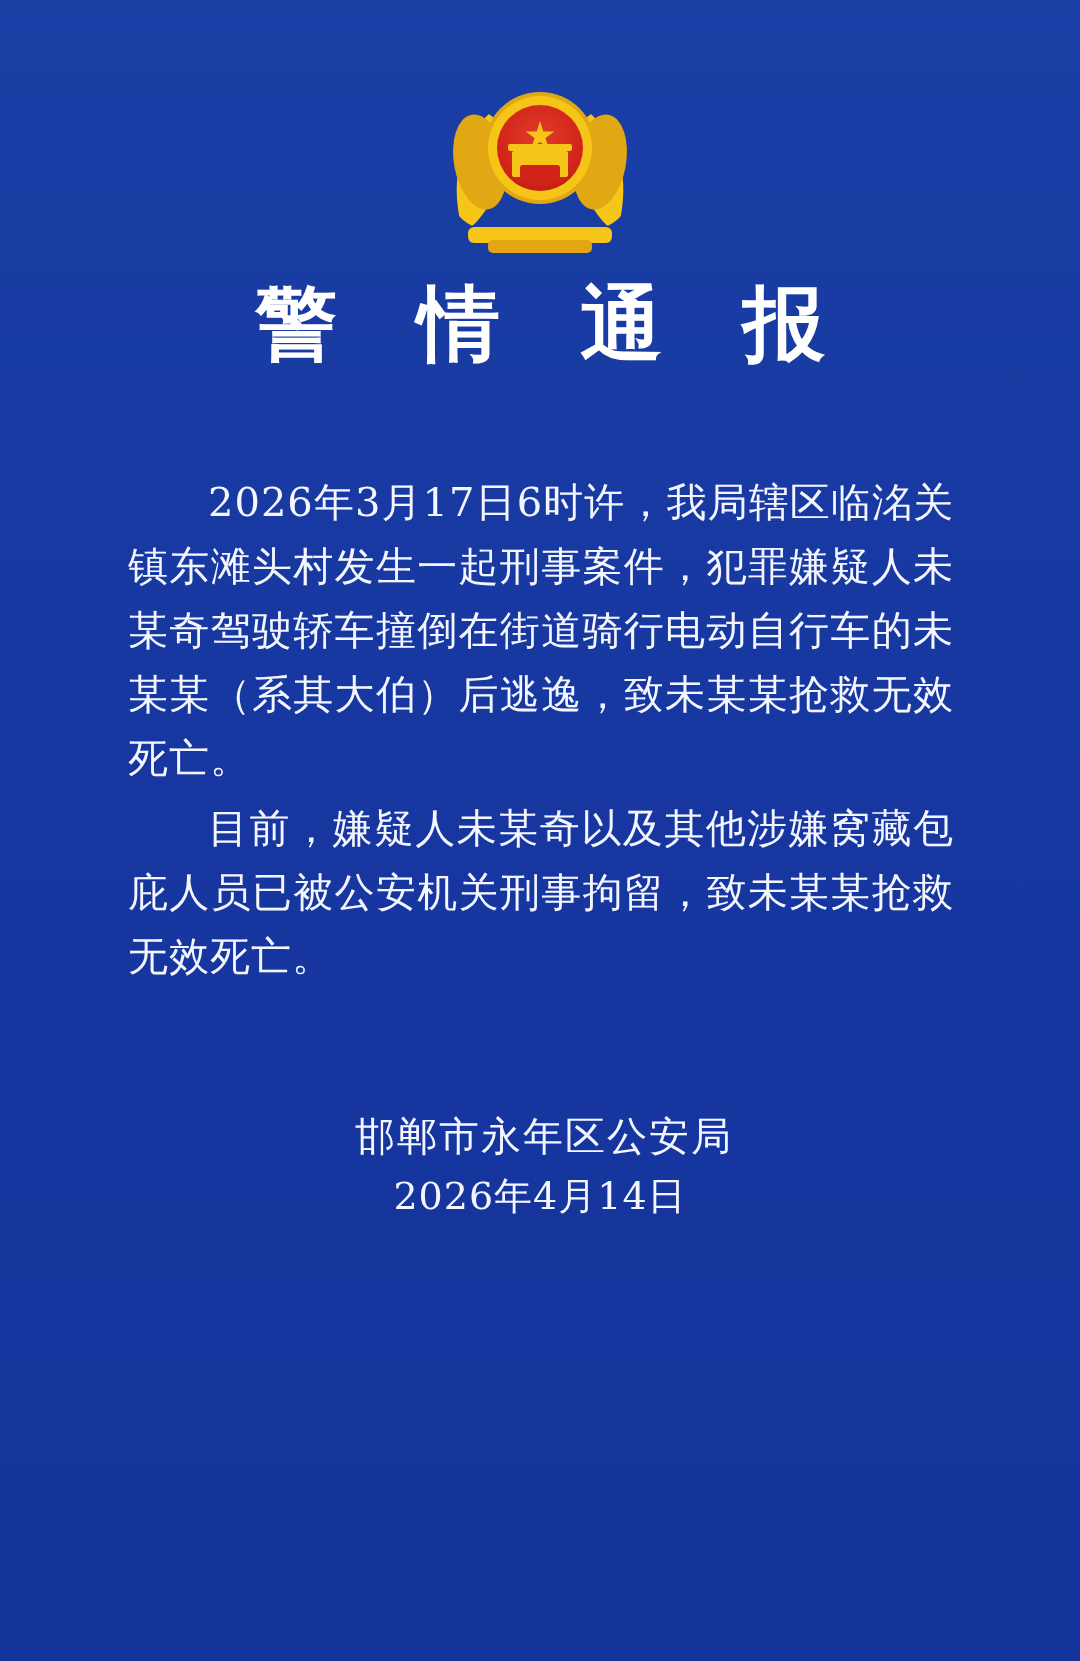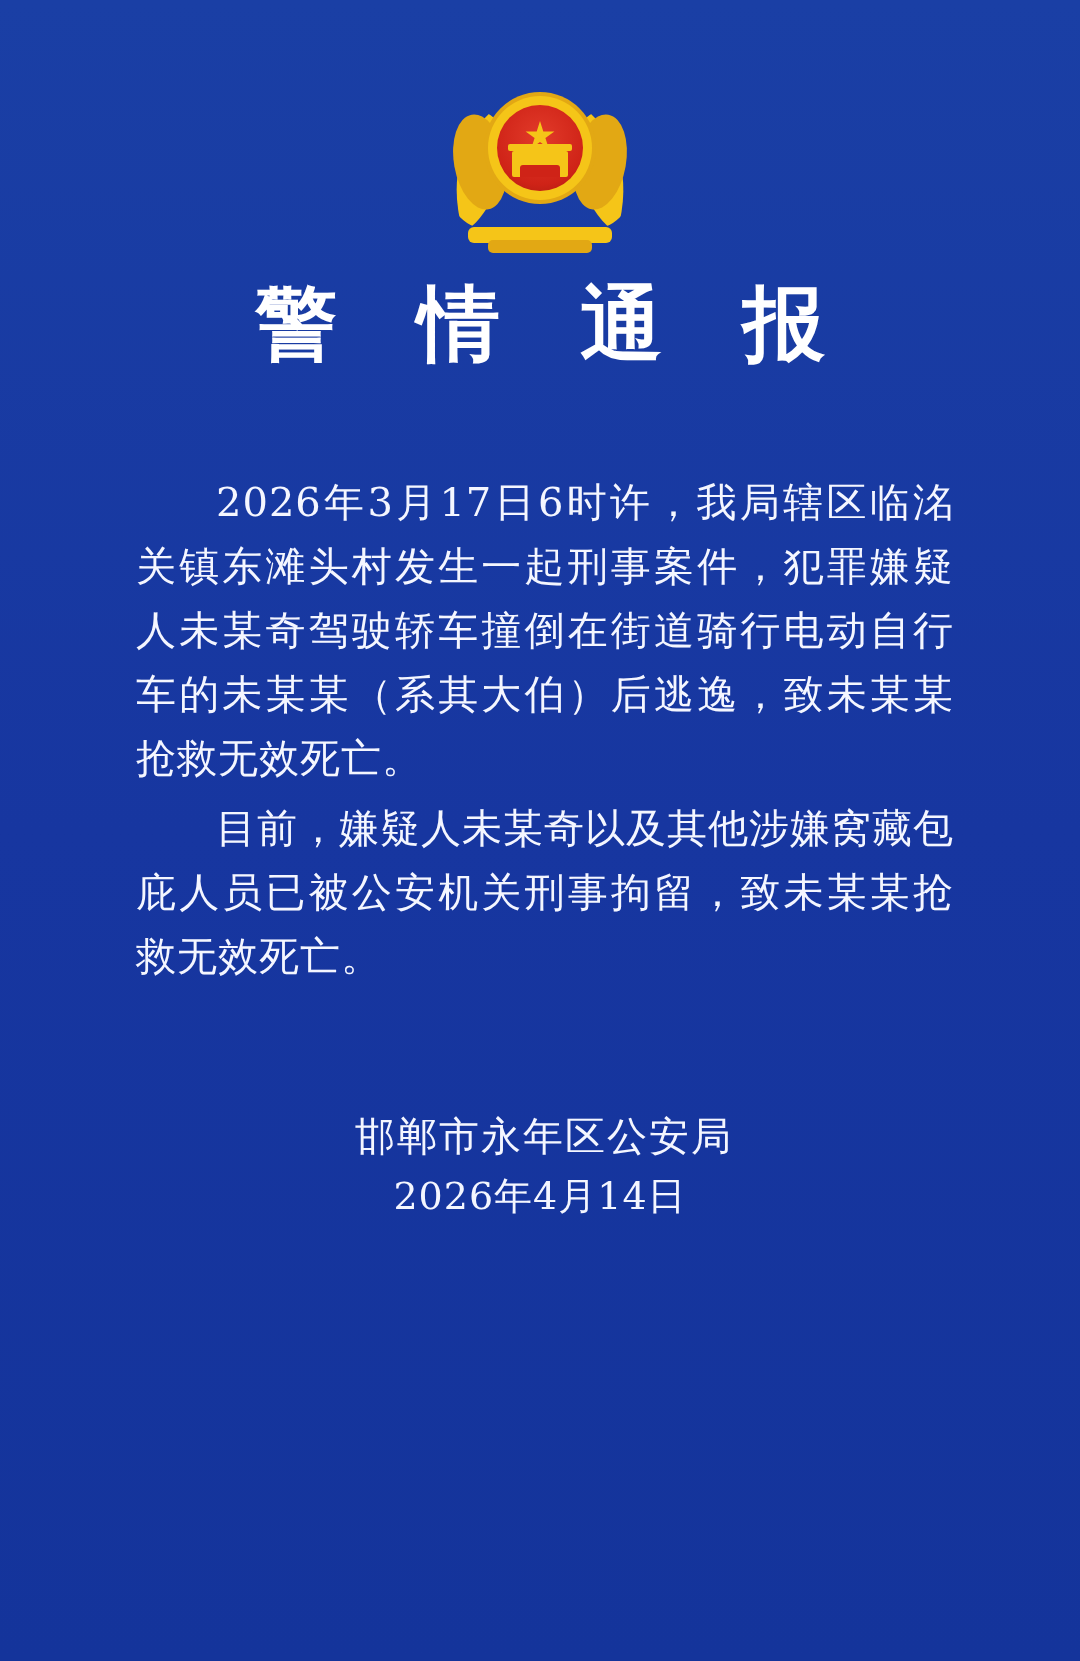--- a/index.html
+++ b/index.html
@@ -171,21 +171,21 @@
     position: absolute;
     top: 470px;
     left: 128px;
     width: 826px;
   }
   .para {
     font-size: 40px;
     line-height: 64px;
     text-indent: 80px;
     letter-spacing: 1px;
-    margin: 0 0 6px 8px;
+    margin: 0 0 6px 0;
     text-align: justify;
     color: #f4f6ff;
     font-family: "DejaVu Serif", "Liberation Serif", serif;
   }
 
   
   .signature {
     position: absolute;
     top: 1105px;
     left: 0;

